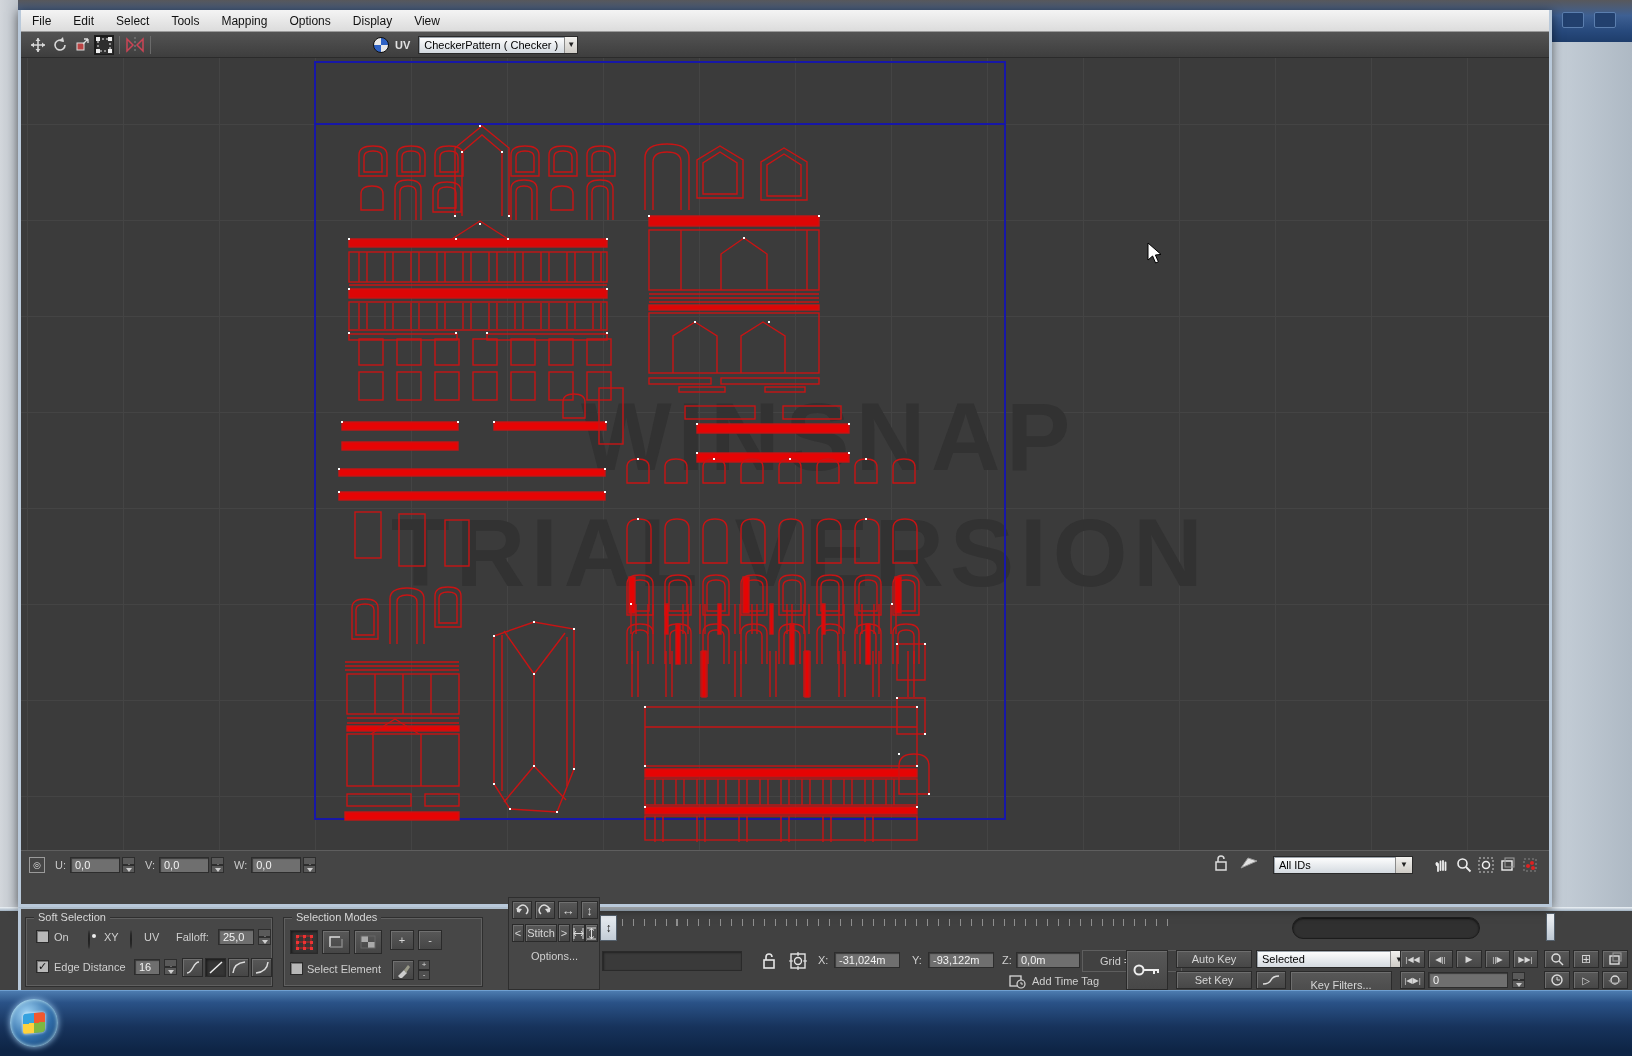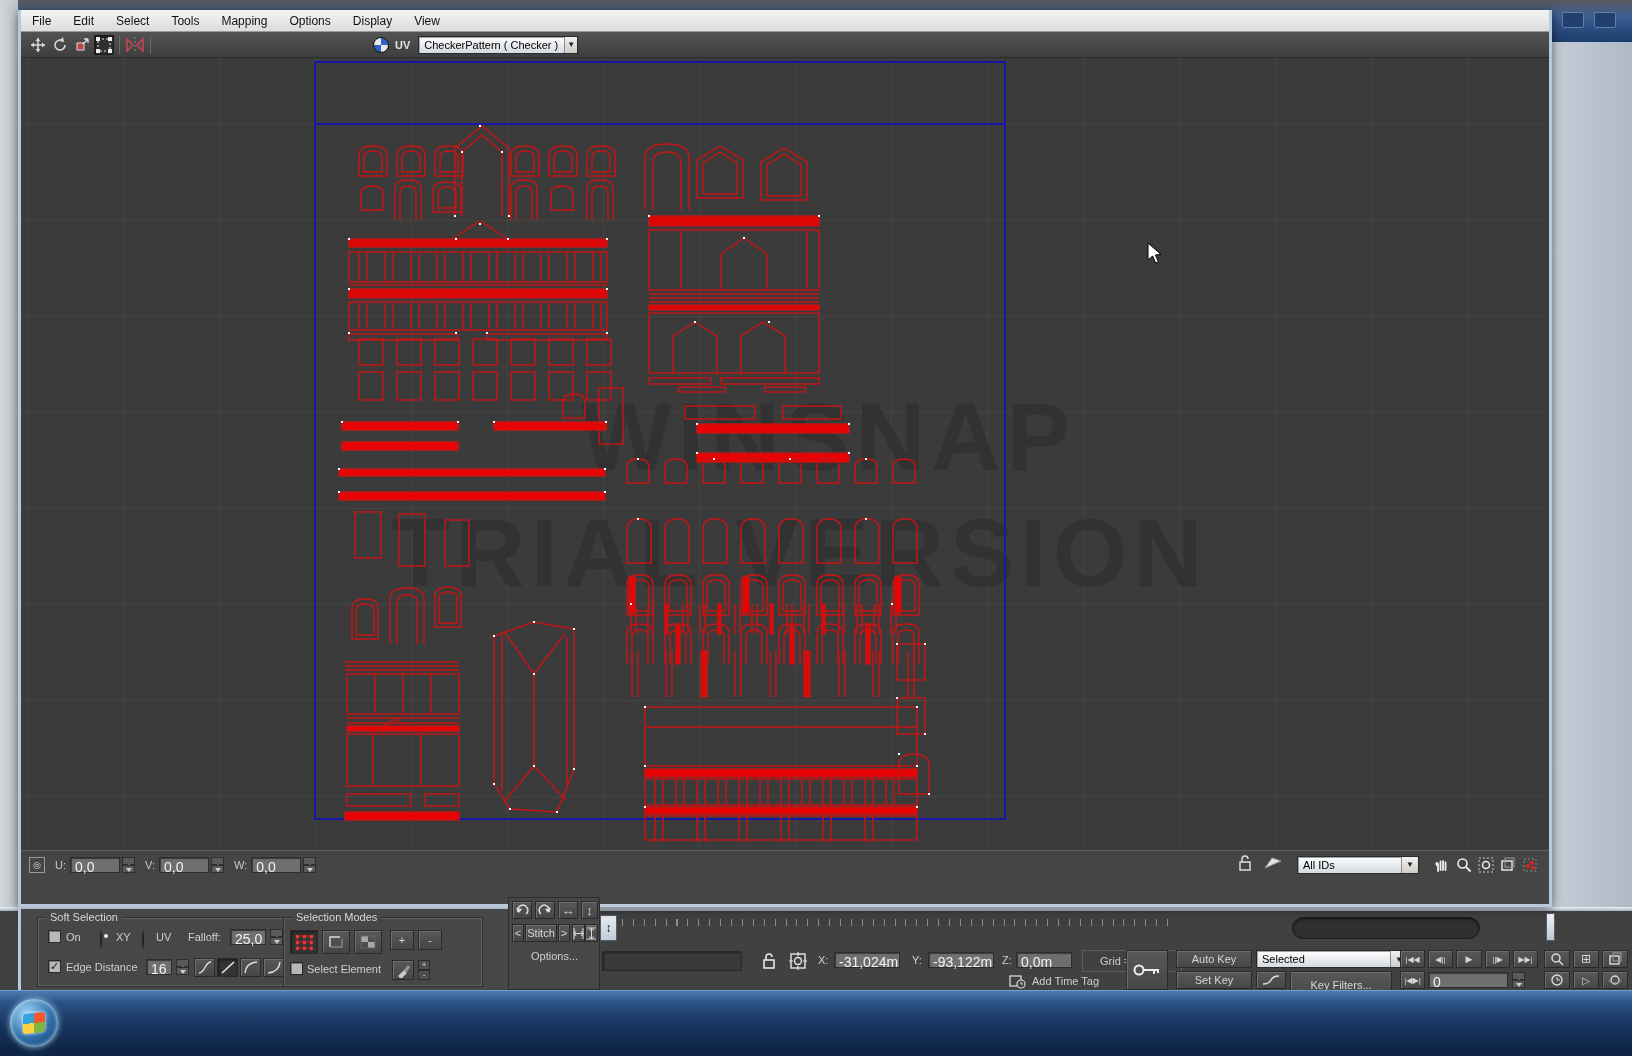--- a/index.html
+++ b/index.html
@@ -42,21 +42,21 @@
     display:flex;align-items:center;justify-content:center}
   
   .cv{position:relative;width:1528px;height:792px;background:#3b3b3b;overflow:hidden;
     background-image:linear-gradient(#444 1px,transparent 1px),linear-gradient(90deg,#444 1px,transparent 1px);
     background-size:96px 96px;background-position:6px 66px}
   .cv svg{position:absolute;left:0;top:0}
   
   .wstat{height:28px;background:#454545;border-top:1px solid #5e5e5e;display:flex;align-items:center;padding:0 8px;position:relative}
   .lblS{font-size:11px;color:#c9c9c9;margin:0 4px 0 10px}
   .fld{height:16px;background:#6f6f6f;border:1px solid #2d2d2d;box-shadow:inset 1px 1px 1px #3a3a3a;
-    color:#f2f2f2;font-size:14px;padding:1px 4px;min-width:50px}
+    color:#f2f2f2;font-size:11px;padding:1px 4px;min-width:50px}
   .spin{width:13px;height:16px;display:flex;flex-direction:column;margin-left:2px}
   .spin i{flex:1;background:#5a5a5a;border:1px solid #2e2e2e;position:relative}
   .spin i:before{content:"";position:absolute;left:3px;top:3px;border:3px solid transparent;border-bottom:4px solid #cfcfcf}
   .spin i.dn:before{top:2px;border-bottom:none;border-top:4px solid #cfcfcf}
   .modebox{width:16px;height:16px;border:1px solid #9a9a9a;display:flex;align-items:center;justify-content:center;color:#ddd;font-size:9px}
   
   .strip{left:0;top:907px;width:1632px;height:83px;background:#414141;z-index:1}
   .trackline{left:0;top:0;width:1632px;height:4px;background:linear-gradient(#eef3f7,#9fb0c0)}
   .ruler-end{left:600px;top:8px;width:17px;height:26px;background:linear-gradient(#e8edf2,#c2ccd6);border:1px solid #55616d;
     color:#111;font-size:12px;display:flex;align-items:center;justify-content:center}
@@ -125,21 +125,21 @@
         <rect x="3" y="3" width="14" height="14" fill="none" stroke="#e6e6e6" stroke-width="1.4"></rect>
         <circle cx="10" cy="10" r="3.5" fill="none" stroke="#e6e6e6" stroke-width="1.4"></circle>
         <path d="M10,1V5M10,15V19M1,10H5M15,10H19" stroke="#e6e6e6" stroke-width="1.2"></path>
       </svg>
   </div>
   <span class="abs stxt" style="left:818px;top:47px">X:</span>
   <div class="abs fld" style="left:834px;top:45px;width:66px">-31,024m</div>
   <span class="abs stxt" style="left:912px;top:47px">Y:</span>
   <div class="abs fld" style="left:928px;top:45px;width:66px">-93,122m</div>
   <span class="abs stxt" style="left:1002px;top:47px">Z:</span>
-  <div class="abs fld" style="left:1016px;top:45px;width:56px">0,0m</div>
+  <div class="abs fld" style="left:1016px;top:45px;width:64px">0,0m</div>
   <div class="abs gridbox" style="left:1082px;top:43px;width:100px;height:22px">Grid = 10,0m</div>
   <div class="abs" style="left:1008px;top:66px">
     <svg width="18" height="16">
         <rect x="2" y="3" width="11" height="10" fill="none" stroke="#d8d8d8" stroke-width="1.3"></rect>
         <circle cx="13" cy="11" r="4" fill="#414141" stroke="#d8d8d8" stroke-width="1.2"></circle>
         <path d="M13,9v2h2" stroke="#d8d8d8" fill="none"></path>
       </svg>
   </div>
   <span class="abs stxt" style="left:1032px;top:68px">Add Time Tag</span>
 
@@ -620,21 +620,21 @@
     <div style="flex:1"></div>
     <span style="margin-right:10px">
       <svg width="16" height="18">
           <rect x="3" y="8" width="10" height="8" fill="none" stroke="#dcdcdc" stroke-width="1.5"></rect>
           <path d="M5,8V5a3,3 0 0 1 6,0" fill="none" stroke="#dcdcdc" stroke-width="1.5"></path>
         </svg></span>
     <span style="margin-right:14px">
       <svg width="20" height="16">
           <path d="M2,13L18,6L9,3Z" fill="#e2e2e2" stroke="#999"></path>
         </svg></span>
-    <div class="cdd" style="width:122px;margin-right:12px">
+    <div class="cdd" style="width:140px;margin-right:18px">
       <span class="cdd-t">All IDs</span>
       <span class="cdd-a">▼</span>
     </div>
     <span class="tico">
       <svg width="16" height="16">
           <path d="M4,14V7M6.5,13V4.5M9,13V4M11.5,13V5.5M4,9C2,8 2,6 3,6" stroke="#eee" stroke-width="1.8" fill="none" stroke-linecap="round"></path>
         </svg>
       </span>
     <span class="tico">
       <svg width="16" height="16">
@@ -660,21 +660,21 @@
           <circle cx="6" cy="9" r="2" fill="#d22"></circle>
           <circle cx="10" cy="6" r="2" fill="#d22"></circle>
           <circle cx="11" cy="11" r="2" fill="#d22"></circle>
         </svg>
       </span>
   </div>
 </div>
 
 <div class="abs panels">
 
-  <div class="grp" style="left:16px;top:8px;width:248px;height:70px">
+  <div class="grp" style="left:4px;top:8px;width:248px;height:70px">
     <span class="grp-t">Soft Selection</span>
     <span class="cb abs" style="left:10px;top:12px"></span>
     <span class="plbl abs" style="left:28px;top:13px">On</span>
     <span class="rad on abs" style="left:62px;top:13px"></span>
     <span class="plbl abs" style="left:78px;top:13px">XY</span>
     <span class="rad abs" style="left:102px;top:13px"></span>
     <span class="plbl abs" style="left:118px;top:13px">UV</span>
     <span class="plbl abs" style="left:150px;top:13px">Falloff:</span>
     <div class="fld abs" style="left:192px;top:11px;width:36px;min-width:36px">25,0</div>
     <span class="spin abs" style="left:230px;top:11px">

